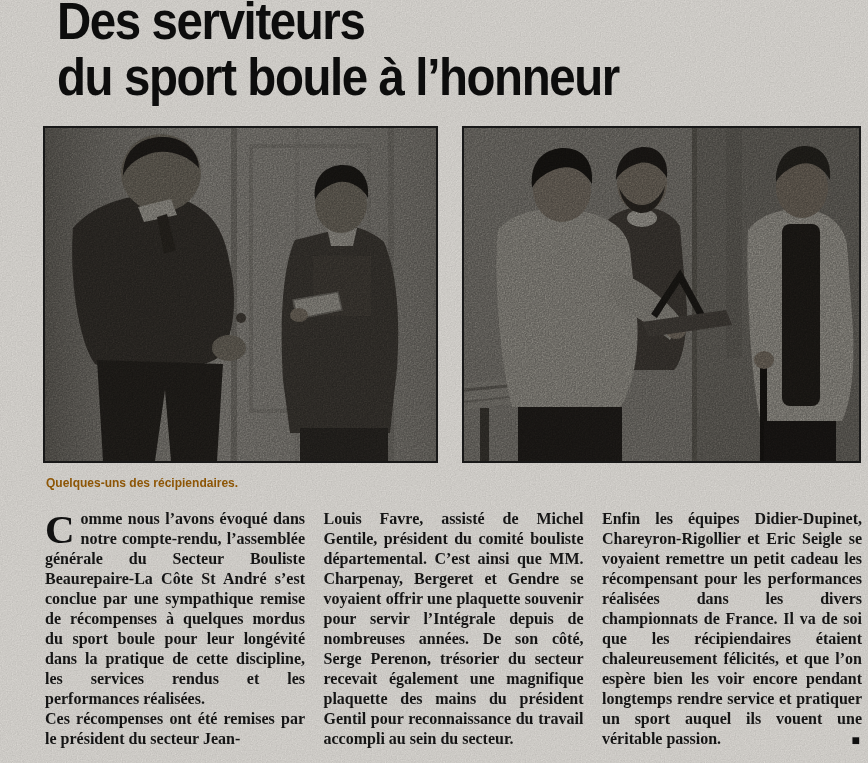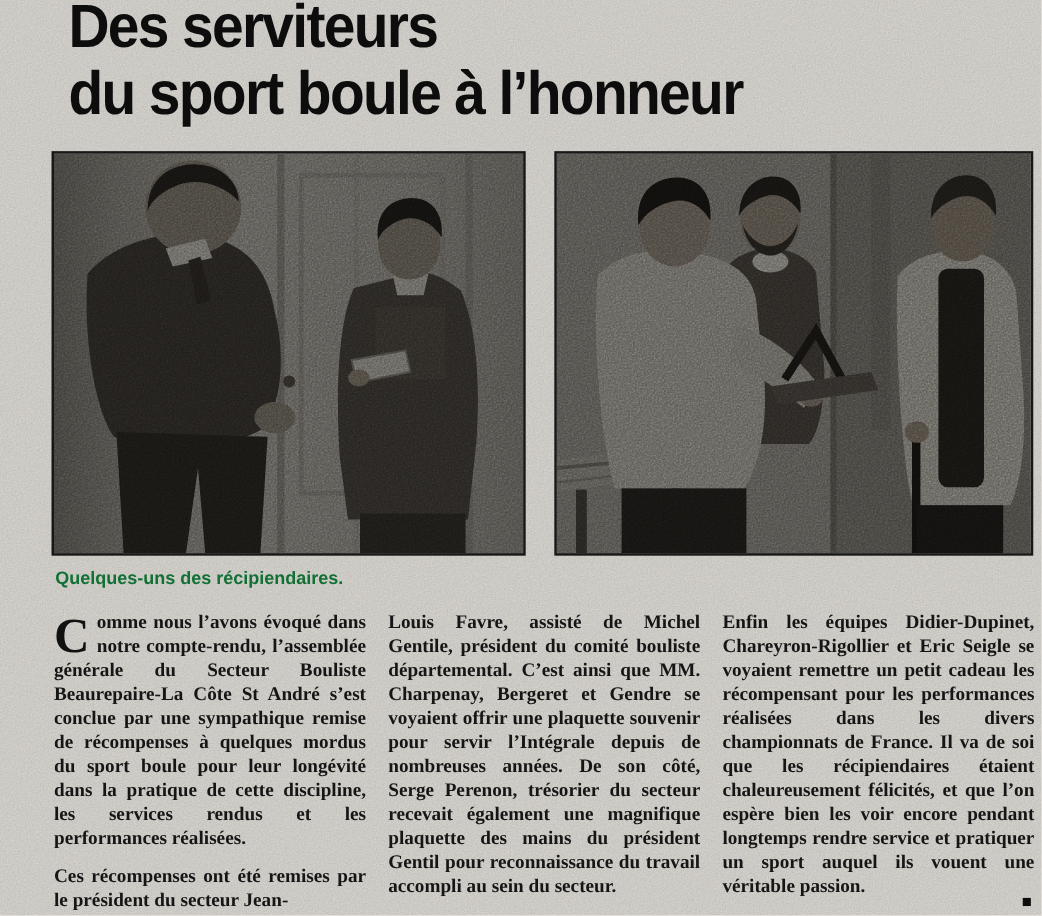--- a/index.html
+++ b/index.html
@@ -32,36 +32,36 @@
     position:absolute;margin:0;box-sizing:border-box;
     border:2px solid #1c1c1c;background:#a5a19a;z-index:2;
   }
   .photo svg{display:block;width:100%;height:100%;}
   .photo-left{left:43px;top:126px;width:395px;height:337px;}
   .photo-right{left:462px;top:126px;width:399px;height:337px;}
   
   .caption{
     position:absolute;left:46px;top:474px;z-index:2;
     font-family:"Liberation Sans",sans-serif;
-    font-weight:700;font-size:15px;line-height:18px;
-    color:#15803d;letter-spacing:0;
+    font-weight:700;font-size:12px;line-height:18px;
+    color:#a16207;letter-spacing:0;
   }
   
   .columns{
     position:absolute;left:45px;top:509px;width:817px;z-index:2;
     display:flex;justify-content:space-between;
   }
   .col{
     width:260px;
     font-family:"Liberation Serif",serif;
     font-weight:700;font-size:16px;line-height:20px;
     text-align:justify;color:#191919;
   }
   .col p{margin:0;}
-  .col p + p{margin-top:12px;}
+  .col p + p{margin-top:0;}
   .dropcap{
     float:left;
     font-family:"Liberation Serif",serif;
     font-weight:700;font-size:41px;line-height:34px;
     margin:3px 6px 0 0;color:#141414;
   }
   .col-3{position:relative;}
   .endmark{
     position:absolute;right:2px;bottom:1px;
     font-size:14px;line-height:14px;color:#111;

